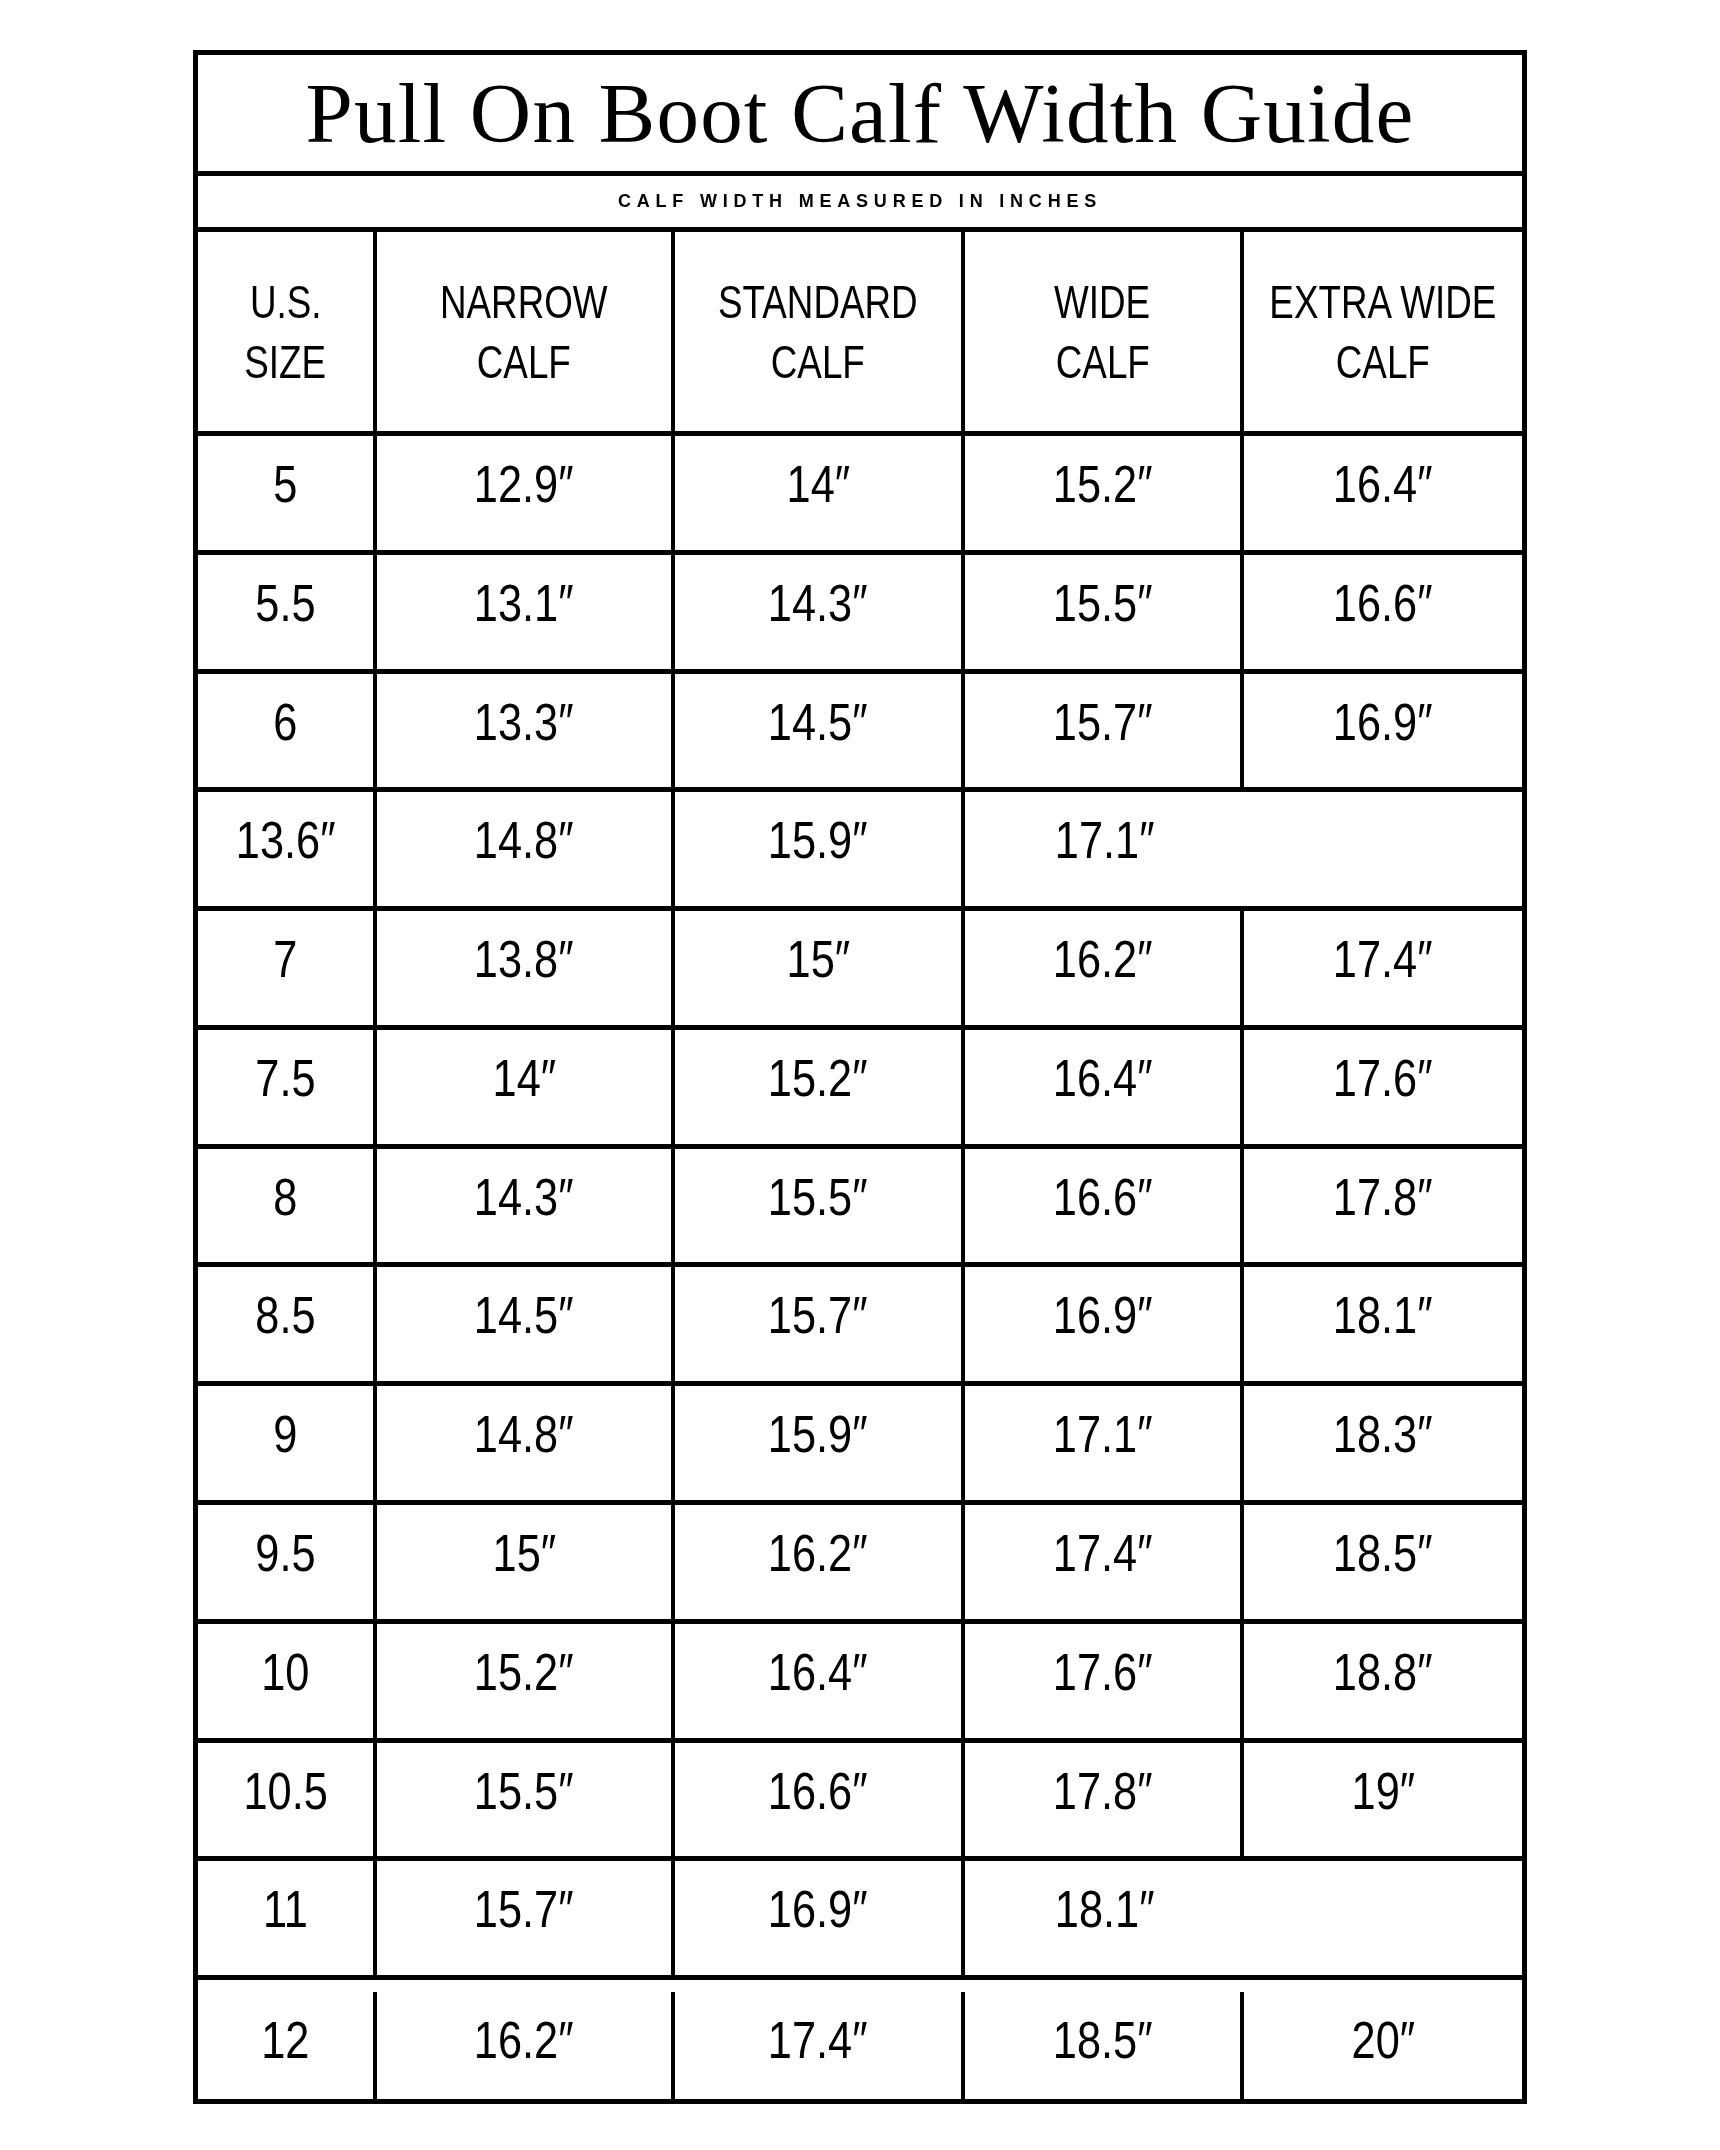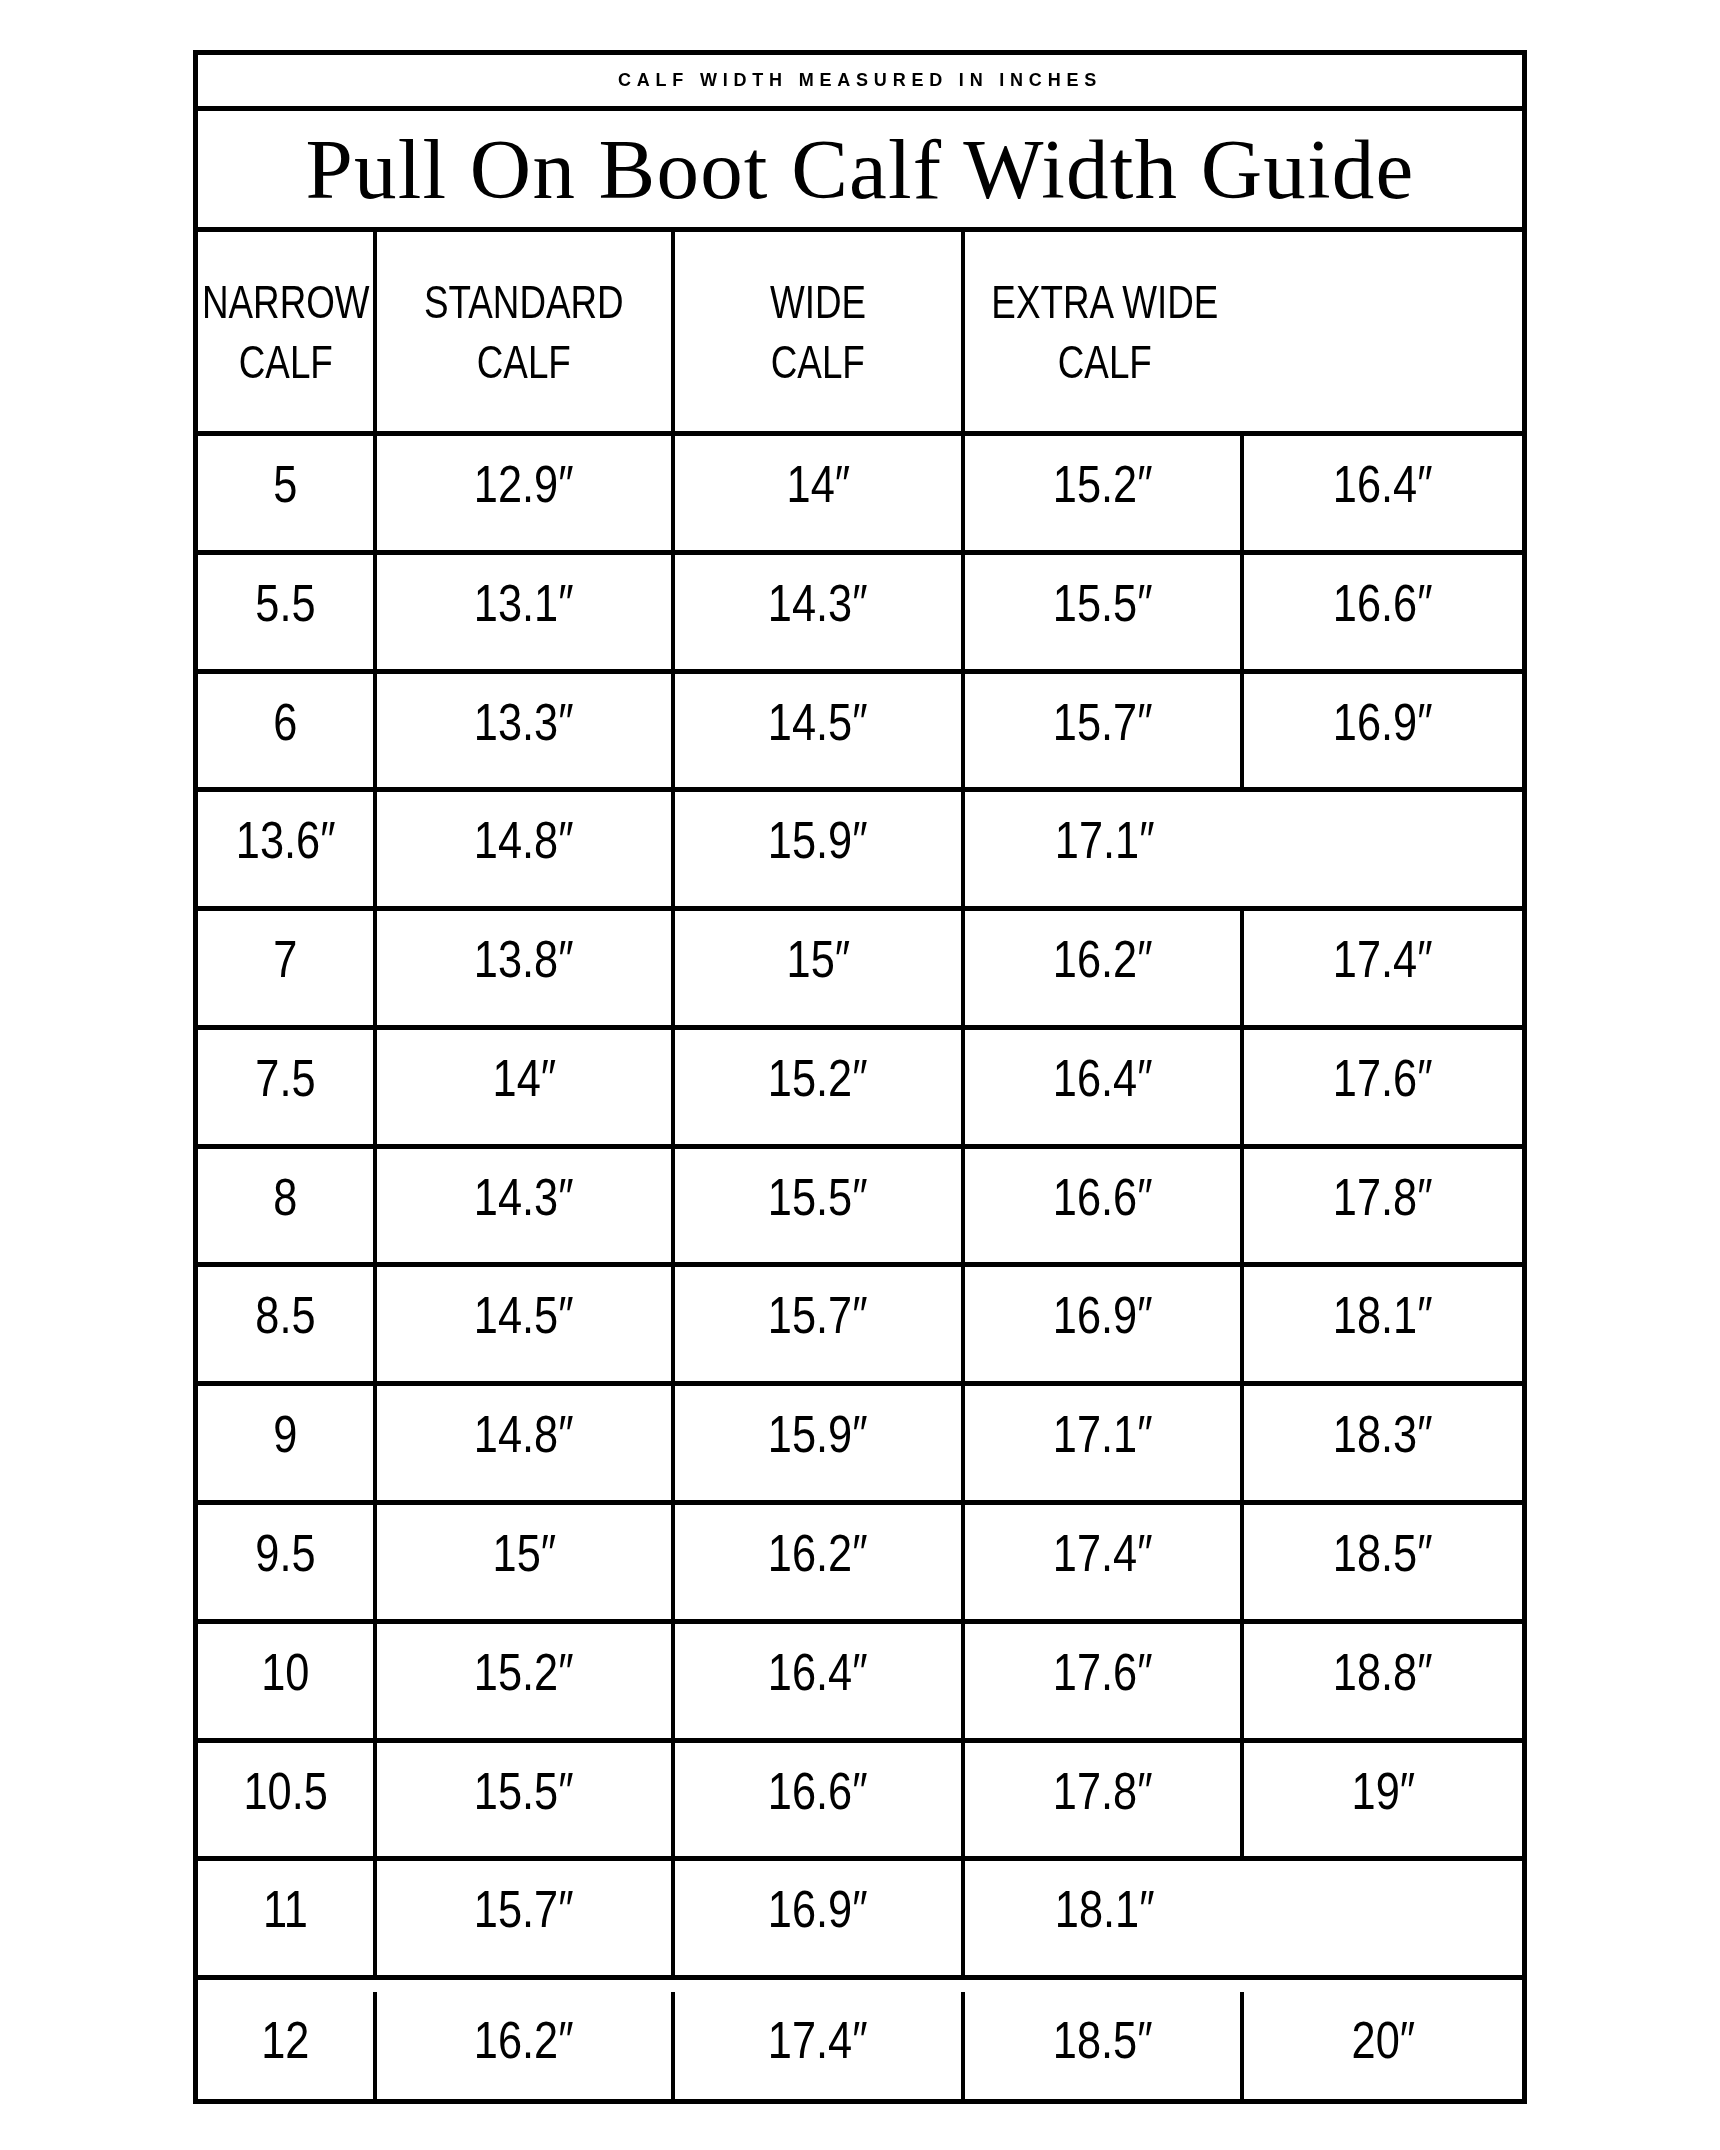--- a/index.html
+++ b/index.html
@@ -105,29 +105,33 @@
     white-space: nowrap;
     transform: scaleX(0.85);
   }
 </style>
 </head>
 <body>
 
 <div class="page">
   <div class="table-frame">
 
+    <div class="band title-band">
+      <h1 class="title">Pull On Boot Calf Width Guide</h1>
+    </div>
+
     <div class="band subtitle-band">
       <div class="subtitle">CALF WIDTH MEASURED IN INCHES</div>
     </div>
 
-    <div class="band title-band">
-      <h1 class="title">Pull On Boot Calf Width Guide</h1>
-    </div>
-
     <div class="band header-band grid-cols">
+      <div class="cell header-cell">
+        <span class="hline">U.S.</span>
+        <span class="hline">SIZE</span>
+      </div>
       <div class="cell header-cell">
         <span class="hline">NARROW</span>
         <span class="hline">CALF</span>
       </div>
       <div class="cell header-cell">
         <span class="hline">STANDARD</span>
         <span class="hline">CALF</span>
       </div>
       <div class="cell header-cell">
         <span class="hline">WIDE</span>

